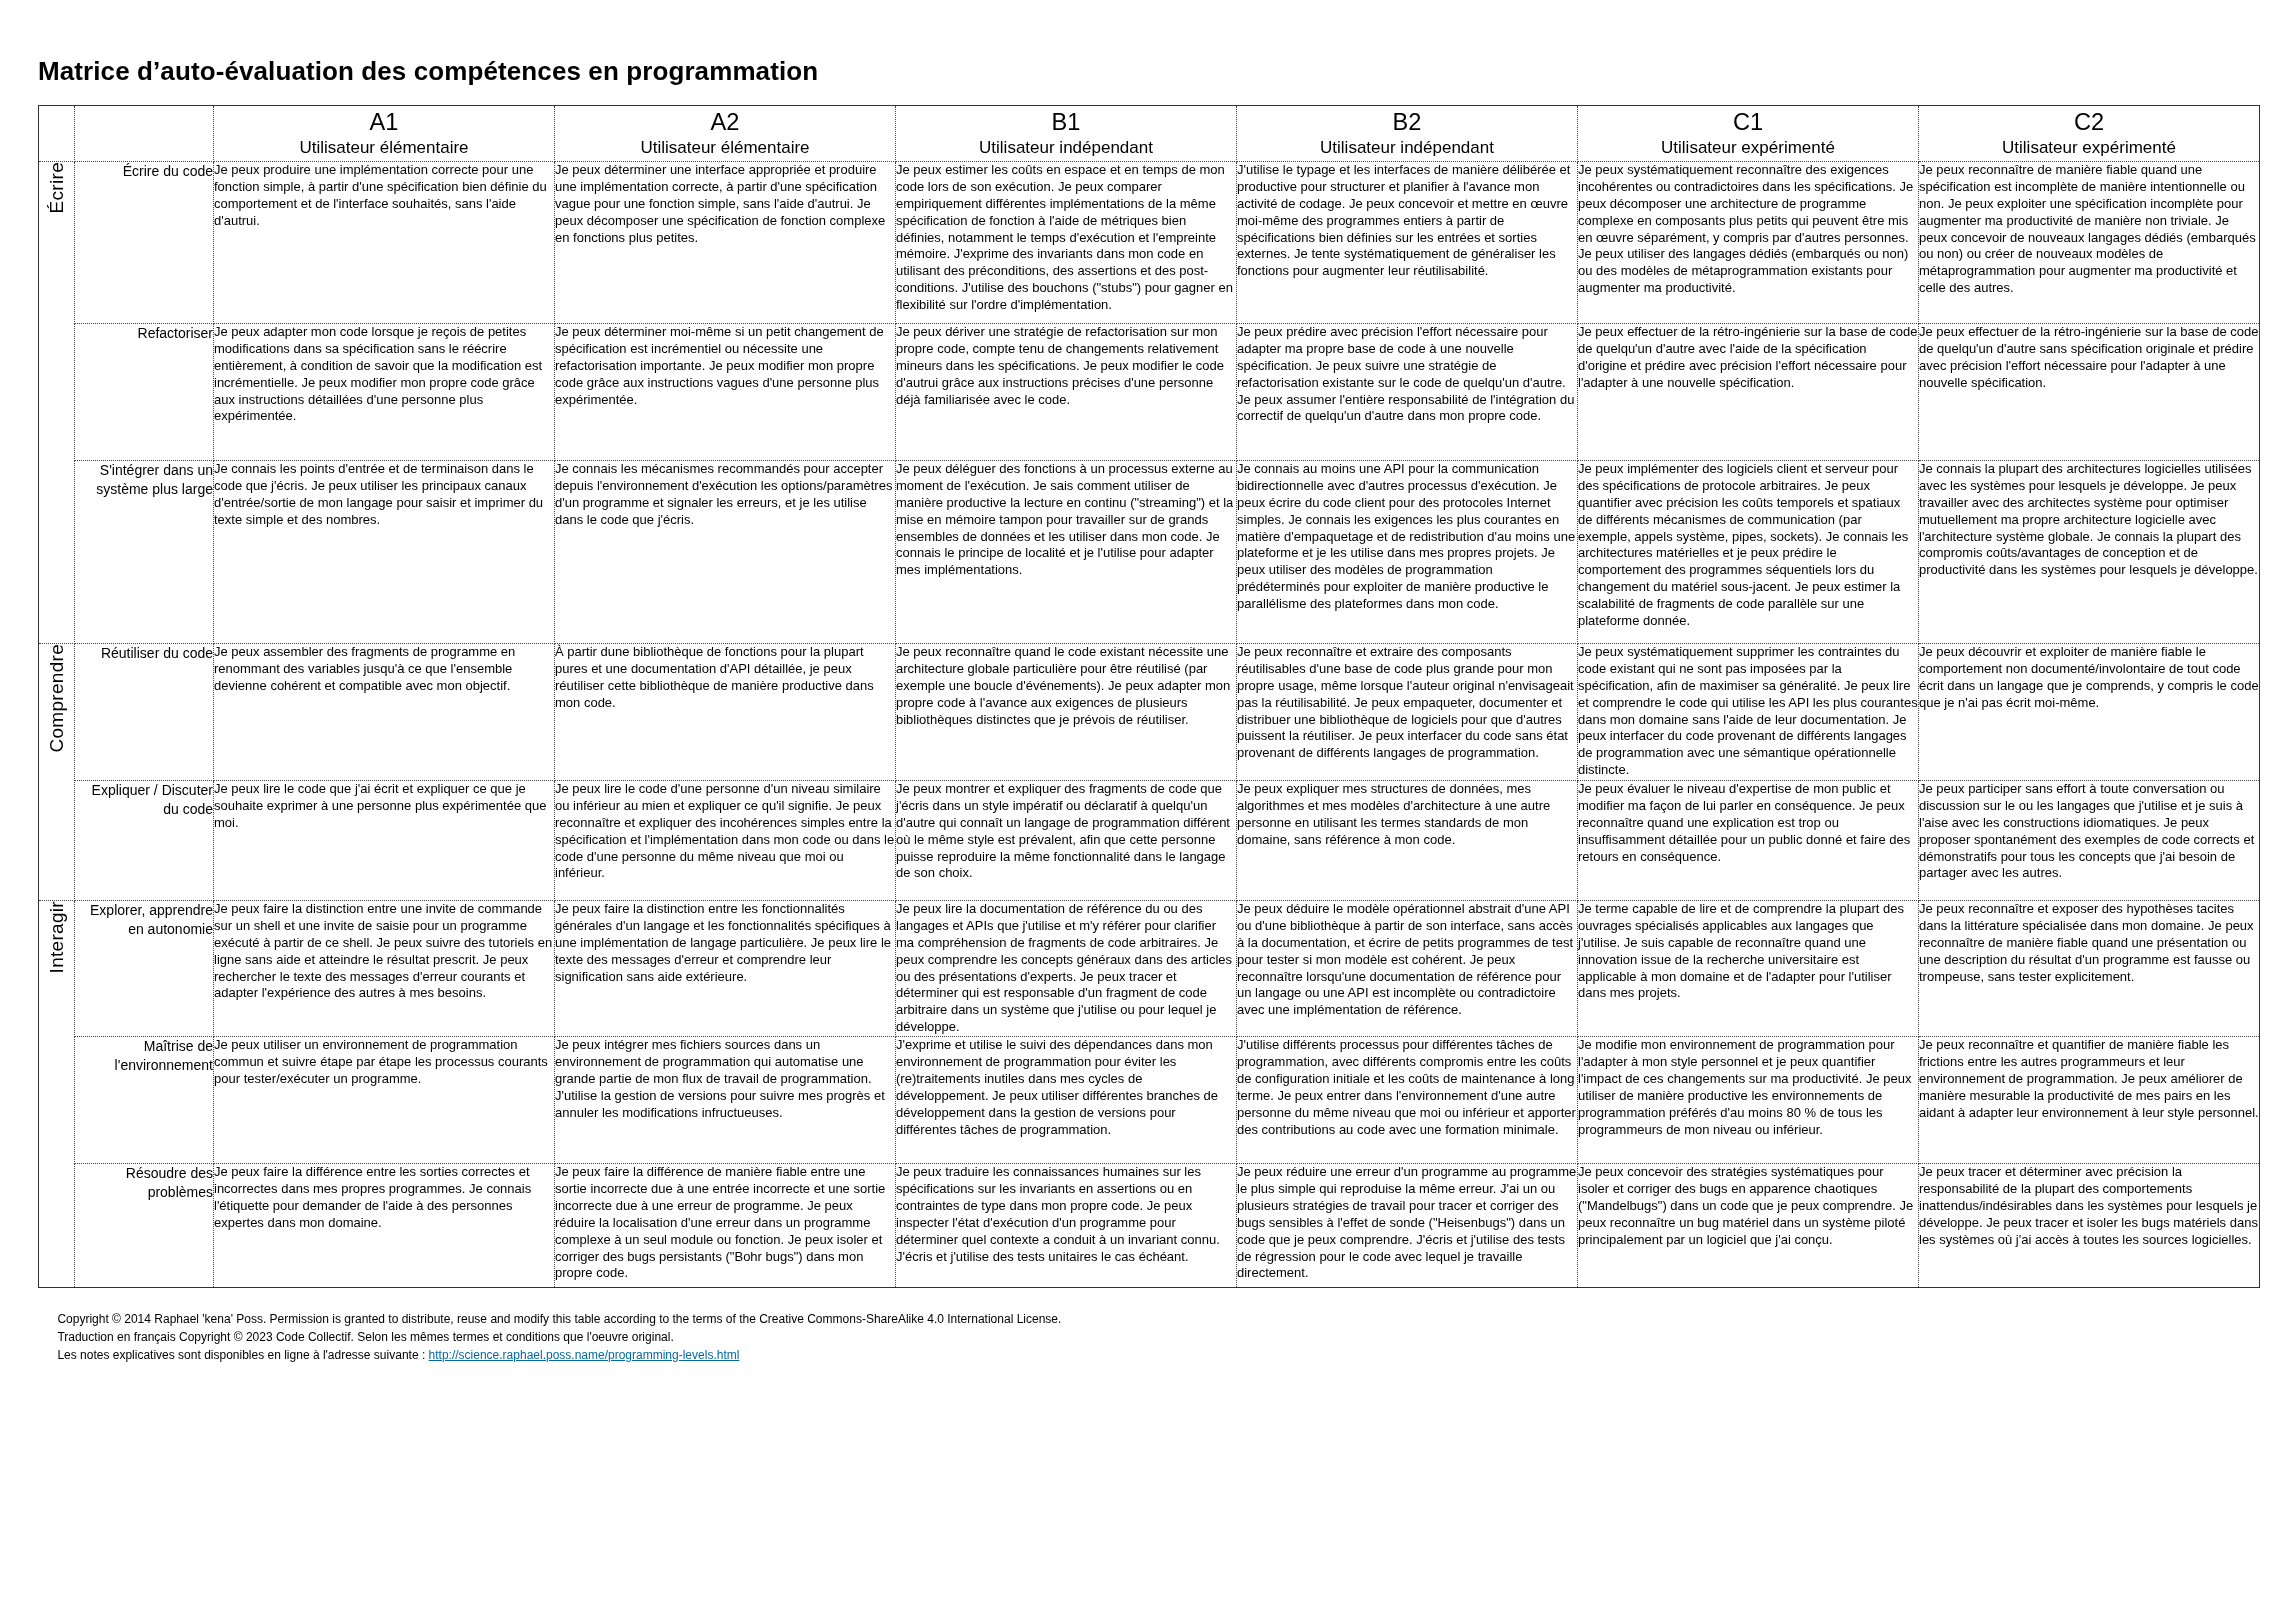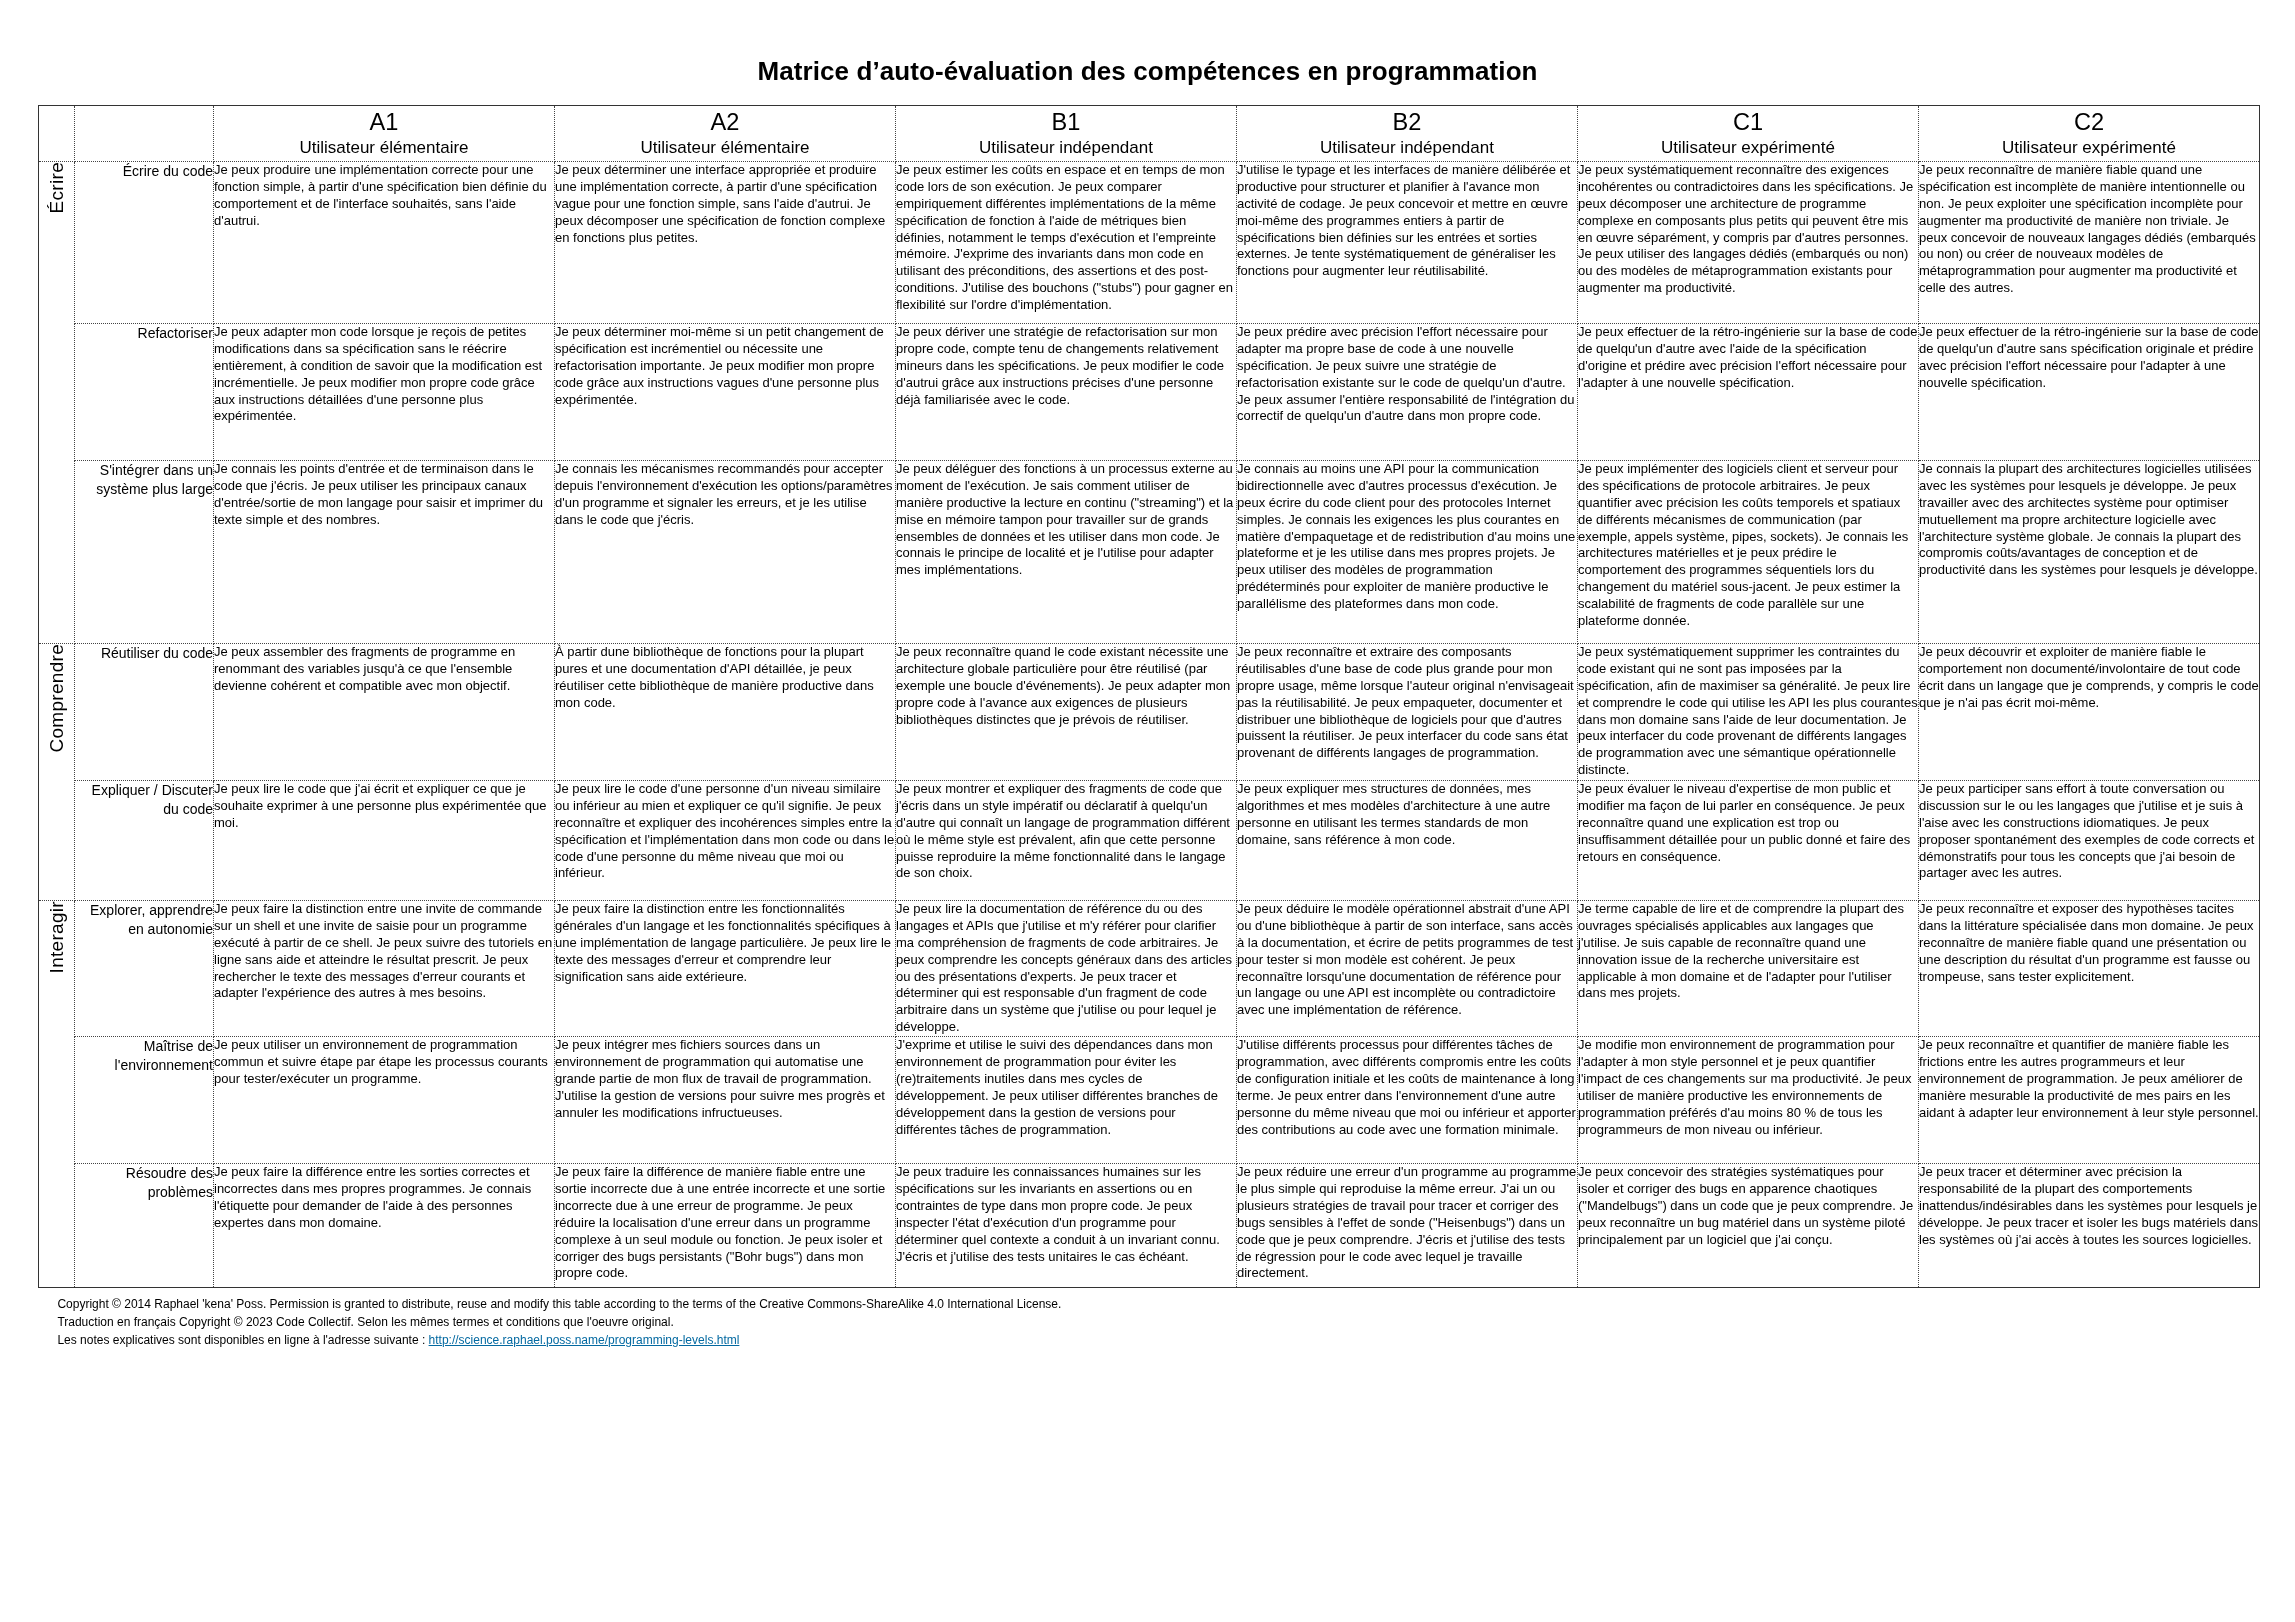--- a/index.html
+++ b/index.html
@@ -15,21 +15,20 @@
     overflow: hidden;
   }
   .page {
     width: 2295px;
     height: 1623px;
     box-sizing: border-box;
     padding: 42px 38px 0 38px;
     position: relative;
   }
   .doc-title {
-    text-align: center;
     font-size: 26px;
     font-weight: bold;
     letter-spacing: 0.1px;
     margin: 14px 0 18px 0;
   }
   table.matrix {
     border-collapse: collapse;
     table-layout: fixed;
     width: 2220px;
     margin: 0 auto;
@@ -108,21 +107,21 @@
   tr.r-refactoriser td { height: 136px; }
   tr.r-integrer td { height: 182px; }
   tr.r-reutiliser td { height: 136px; }
   tr.r-expliquer td { height: 119px; }
   tr.r-explorer td { height: 133px; }
   tr.r-maitrise td { height: 126px; }
   tr.r-resoudre td { height: 123px; }
 
   .footer {
     width: 2220px;
-    margin: 7px auto 0 auto;
+    margin: 22px auto 0 auto;
     font-size: 12px;
     line-height: 1.5;
     padding-left: 19.4px;
     box-sizing: border-box;
   }
   .footer div { white-space: nowrap; }
   .footer a {
     color: #0369a1;
     text-decoration: underline;
   }

